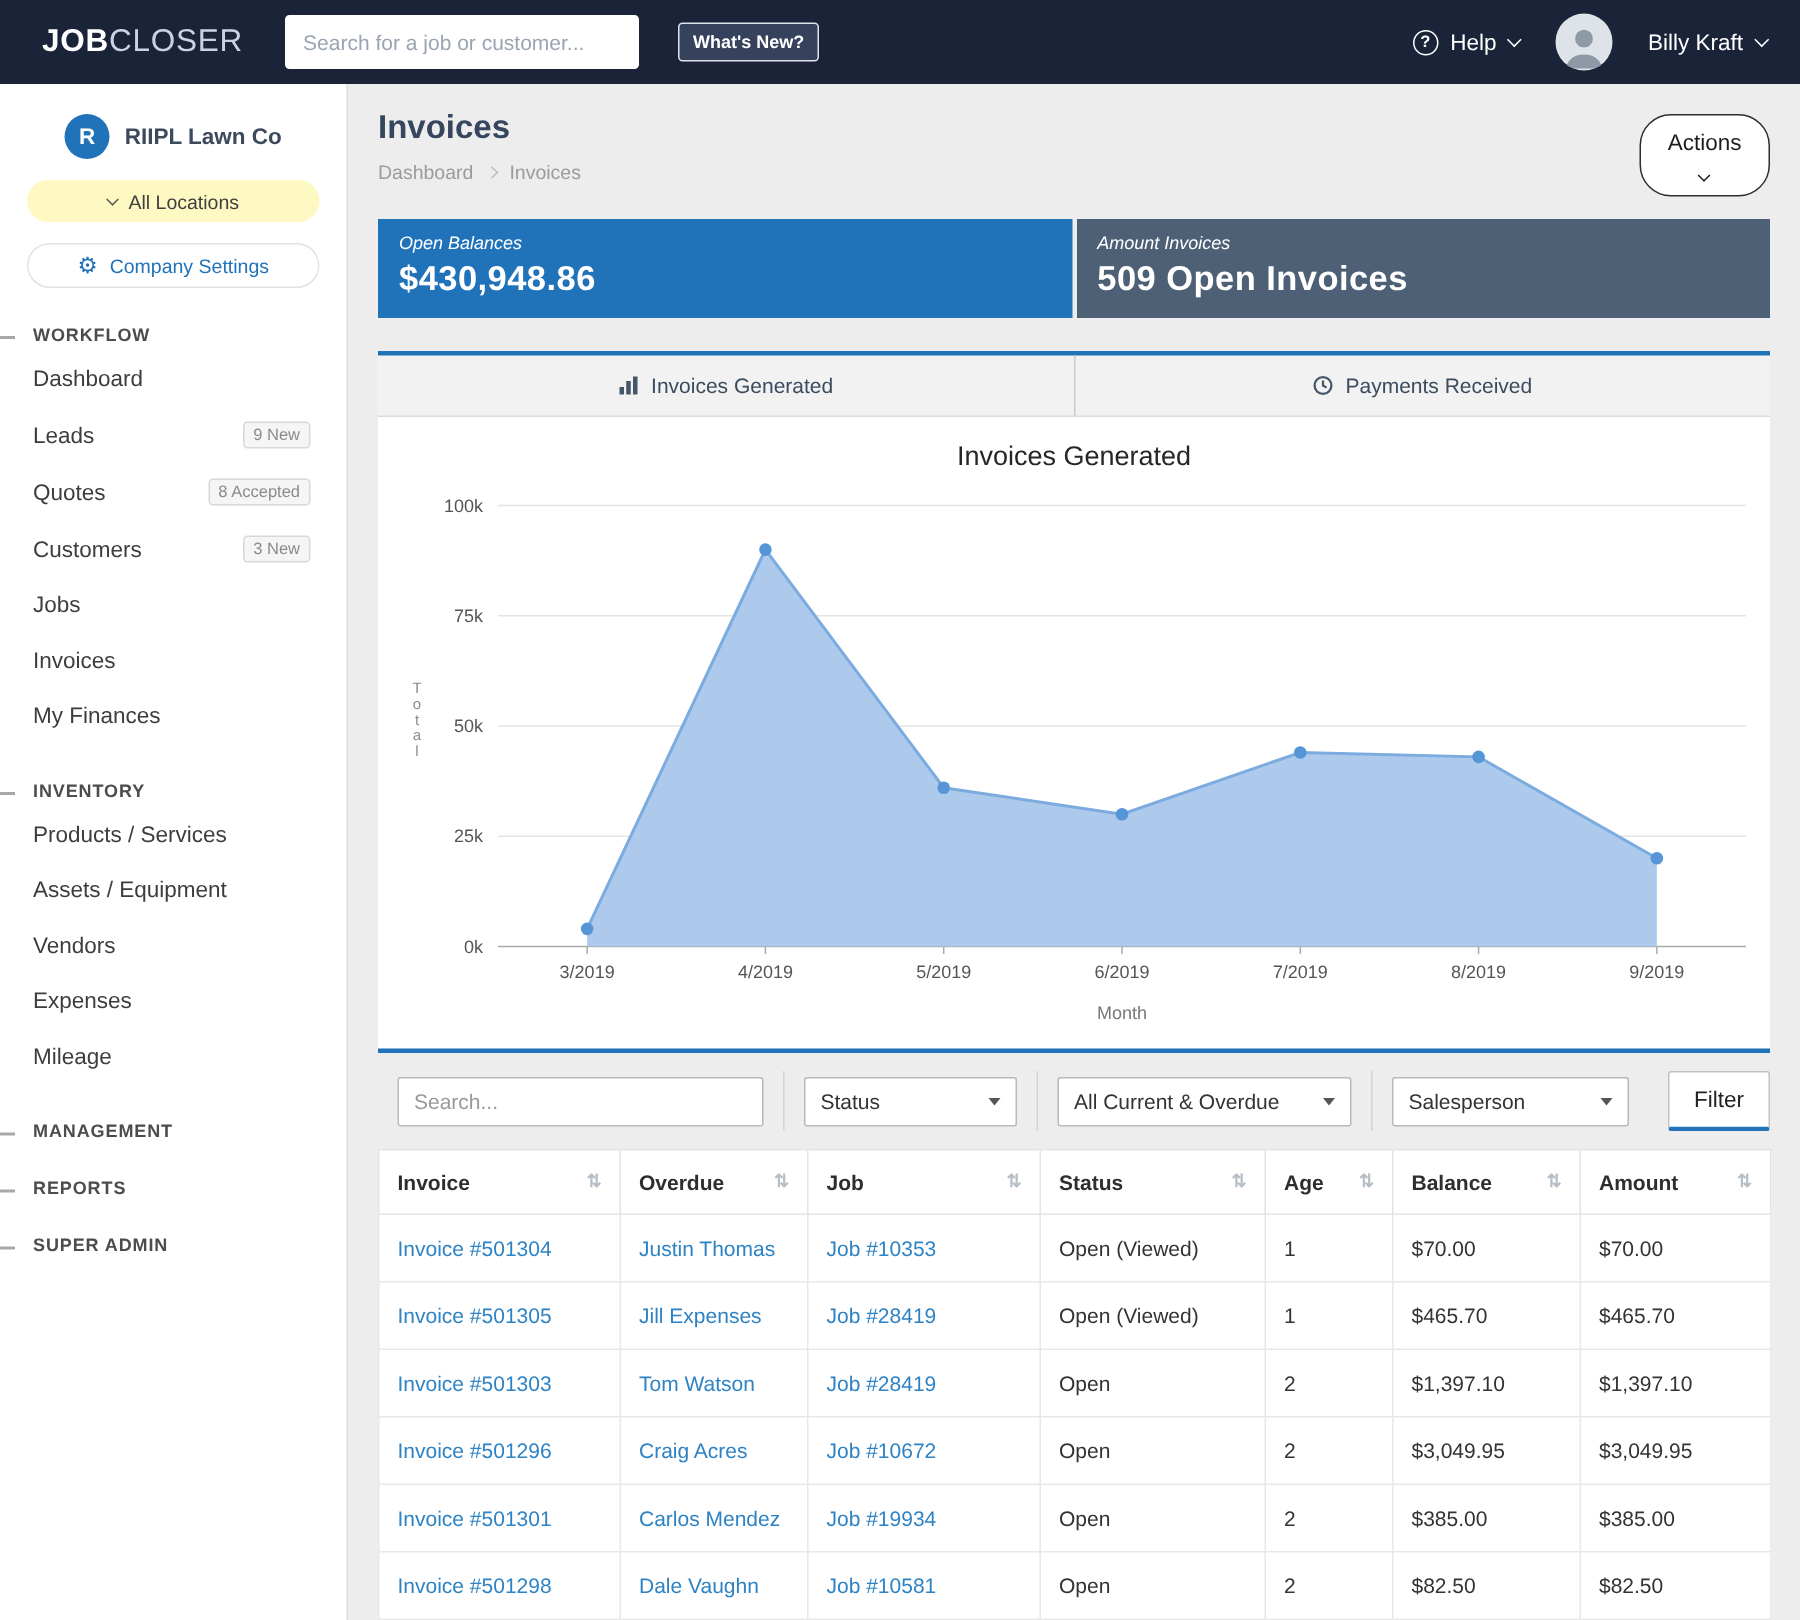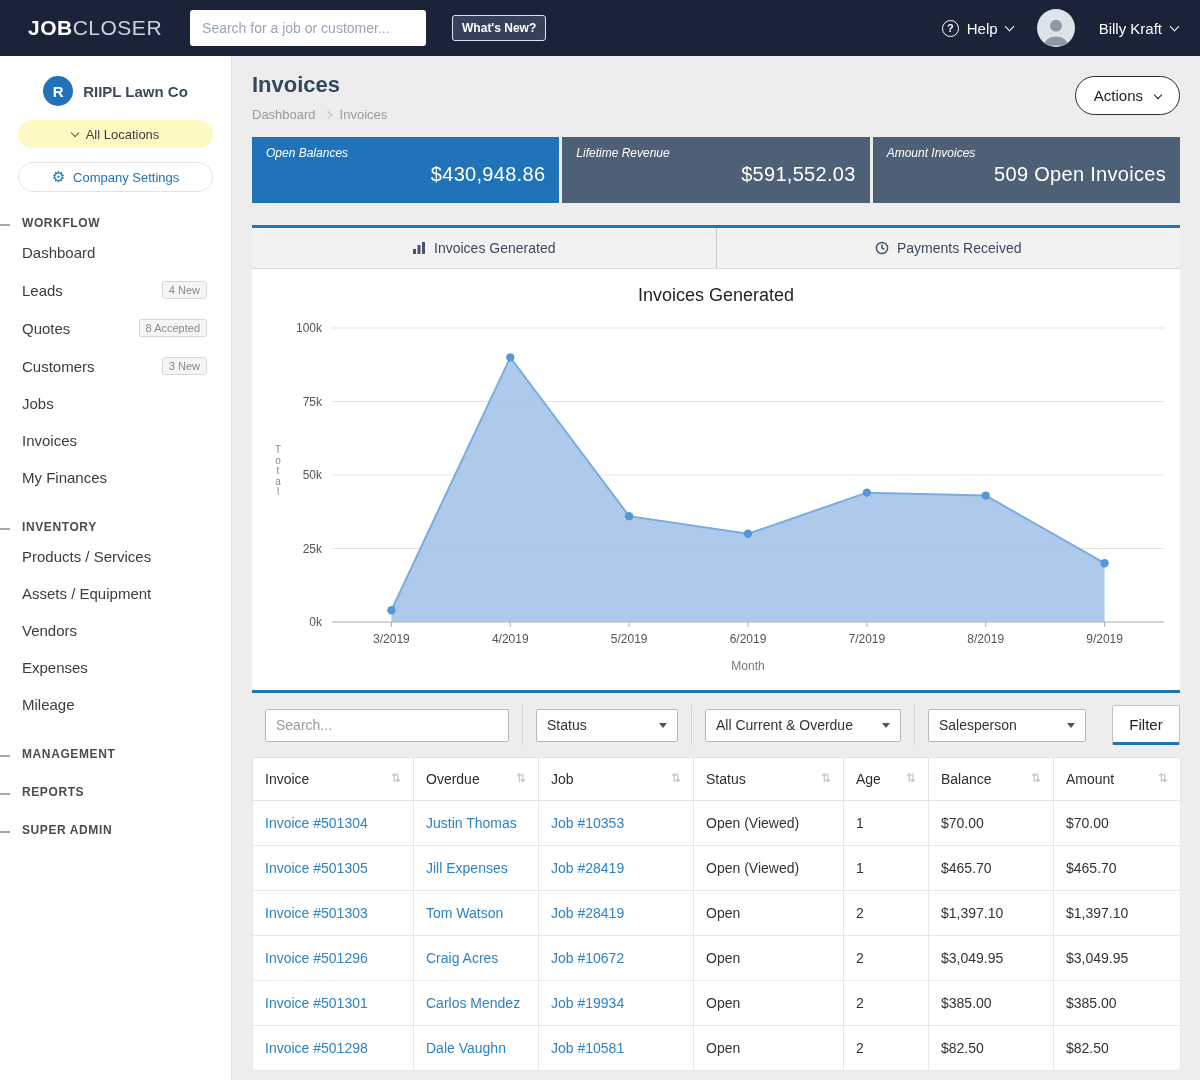--- a/index.html
+++ b/index.html
@@ -41,29 +41,29 @@
   .nav-item{display:flex;align-items:center;justify-content:space-between;padding:10px 24px 10px 22px;font-size:15px;color:#3d3d3d;cursor:pointer;}
   .badge{border:1px solid #d8d8d8;background:#f5f5f5;border-radius:3px;font-size:11px;color:#8a8a8a;padding:2px 6px;white-space:nowrap;}
 
   
   .main{flex:1;padding:0 20px;overflow:hidden;}
   .page-head{display:flex;justify-content:space-between;align-items:flex-start;padding-top:16px;}
   .page-title{font-size:22px;font-weight:bold;color:#35465e;}
   .breadcrumb{display:flex;align-items:center;gap:9px;margin-top:9px;font-size:13px;color:#9b9b9b;}
   .crumb{cursor:pointer;}
   .caret-right{display:inline-block;width:6px;height:6px;border-top:1.5px solid #bdbdbd;border-right:1.5px solid #bdbdbd;transform:rotate(45deg);}
-  .actions-btn{display:flex;align-items:center;gap:12px;background:#fff;border:1px solid #2e2e2e;border-radius:21px;padding:10px 18px;font-size:15px;color:#1d1d1d;cursor:pointer;font-family:inherit;margin-top:4px;}
+  .actions-btn{display:flex;align-items:center;gap:12px;background:#fff;border:1px solid #2e2e2e;border-radius:21px;padding:10px 18px;font-size:15px;color:#1d1d1d;cursor:pointer;font-family:inherit;margin-top:4px;flex-direction:column;}
   .actions-btn .caret-down{border-color:#1d1d1d;width:6px;height:6px;margin-top:-2px;}
 
   .stat-cards{display:flex;gap:3px;margin-top:15px;}
   .stat-card{flex:1;height:66px;padding:9px 14px;color:#fff;}
   .stat-blue{background:#2173b9;}
   .stat-slate{background:#4d6076;}
   .stat-label{font-size:12px;font-style:italic;}
-  .stat-value{font-size:20px;font-weight:normal;margin-top:3px;letter-spacing:.3px;text-align:right;}
+  .stat-value{font-size:23px;font-weight:bold;margin-top:3px;letter-spacing:.3px;}
 
   .tabs{display:flex;margin-top:22px;height:44px;border-top:3px solid #2173b9;background:#f2f2f2;border-bottom:1px solid #dcdcdc;}
   .tab{flex:1;display:flex;align-items:center;justify-content:center;gap:8px;font-size:14px;color:#3c4b5e;cursor:pointer;}
   .tab+.tab{border-left:1px solid #c9c9c9;}
   .tab svg{flex:none;}
 
   .chart-card{background:#fff;height:421px;padding-top:16px;}
   .chart-title{text-align:center;font-size:18px;color:#262626;}
   #chart-svg{display:block;margin:4px auto 0;}
 
@@ -73,21 +73,21 @@
   .search-input{width:244px;height:33px;border:1px solid #b9b9b9;border-radius:2px;padding:0 10px;font-size:14px;color:#555;background:#fff;font-family:inherit;outline:none;}
   .search-input::placeholder{color:#9a9a9a;}
   .select{display:flex;align-items:center;justify-content:space-between;background:#fff;border:1px solid #b9b9b9;border-radius:2px;height:33px;padding:0 10px;font-size:14px;color:#333;cursor:pointer;}
   .tri{width:0;height:0;border-left:4px solid transparent;border-right:4px solid transparent;border-top:5px solid #555;margin-left:14px;flex:none;}
   .sel-status{width:142px;}
   .sel-overdue{width:196px;}
   .sel-sales{width:158px;}
   .filter-btn{margin-left:13px;height:40px;width:76px;background:#fff;border:1px solid #c2c2c2;border-bottom:3px solid #2173b9;font-size:15px;color:#222;cursor:pointer;font-family:inherit;border-radius:2px;}
 
   table{width:100%;border-collapse:collapse;background:#fff;table-layout:fixed;}
-  th{font-size:14px;color:#2e2e2e;text-align:left;padding:13px 12px;border:1px solid #e4e4e4;font-weight:normal;background:#fff;cursor:pointer;}
+  th{font-size:14px;color:#2e2e2e;text-align:left;padding:13px 12px;border:1px solid #e4e4e4;font-weight:bold;background:#fff;cursor:pointer;}
   .sort{float:right;color:#b6bec8;font-size:12px;cursor:pointer;}
   .sort::after{content:"⇅";}
   td{font-size:14px;color:#333;padding:14px 12px;border:1px solid #e8e8e8;overflow:hidden;white-space:nowrap;}
   a.cell-link{color:#2e83c4;text-decoration:none;cursor:pointer;}
 </style>
 </head>
 <body>
 
 <header class="topbar">
   <div class="logo">
@@ -130,21 +130,21 @@
       <span>Company Settings</span>
     </div>
 
     <nav class="nav">
       <div class="nav-header">WORKFLOW</div>
       <div class="nav-item">
         <span>Dashboard</span>
       </div>
       <div class="nav-item">
         <span>Leads</span>
-        <span class="badge">4 New</span>
+        <span class="badge">9 New</span>
       </div>
       <div class="nav-item">
         <span>Quotes</span>
         <span class="badge">8 Accepted</span>
       </div>
       <div class="nav-item">
         <span>Customers</span>
         <span class="badge">3 New</span>
       </div>
       <div class="nav-item">
@@ -194,24 +194,20 @@
       <button class="actions-btn">
         <span>Actions</span>
         <span class="caret-down"></span>
       </button>
     </div>
 
     <div class="stat-cards">
       <div class="stat-card stat-blue">
         <div class="stat-label">Open Balances</div>
         <div class="stat-value">$430,948.86</div>
-      </div>
-      <div class="stat-card stat-slate">
-        <div class="stat-label">Lifetime Revenue</div>
-        <div class="stat-value">$591,552.03</div>
       </div>
       <div class="stat-card stat-slate">
         <div class="stat-label">Amount Invoices</div>
         <div class="stat-value">509 Open Invoices</div>
       </div>
     </div>
 
     <div class="tabs">
       <div class="tab">
         <svg width="14" height="14" viewBox="0 0 14 14">

